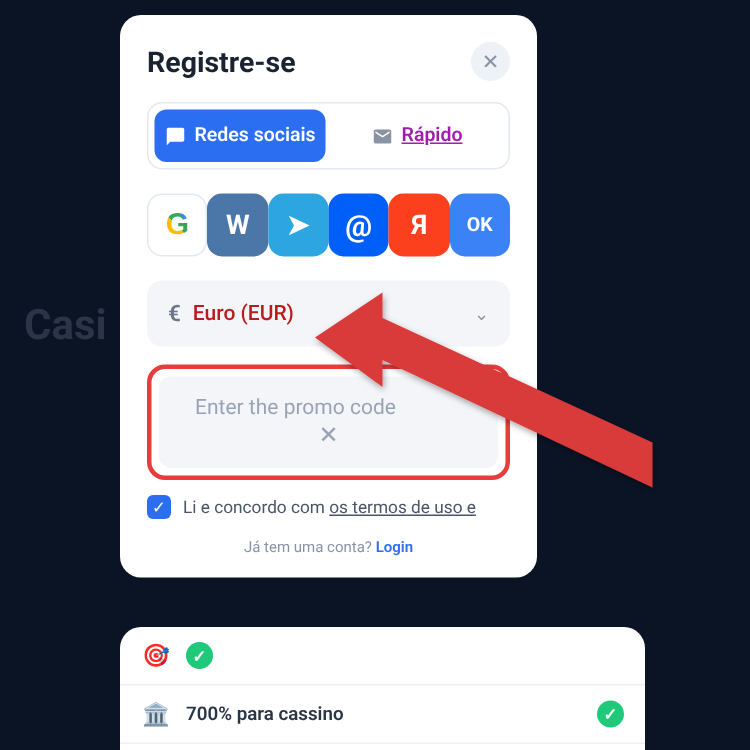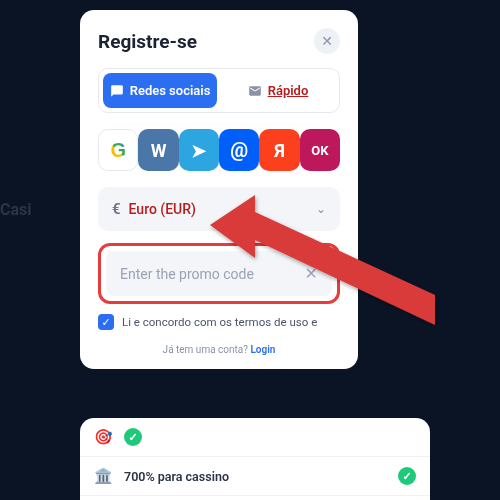--- a/index.html
+++ b/index.html
@@ -1,61 +1,61 @@
 <!DOCTYPE html>
 <html><head>
 <meta charset="utf-8">
 <style>
   * { box-sizing: border-box; margin: 0; padding: 0; font-family: -apple-system, BlinkMacSystemFont, "Segoe UI", Roboto, Arial, sans-serif; }
   body { background: #0a1425; width: 500px; height: 500px; overflow: hidden; position: relative; }
-  .bg-text { position: absolute; color: #2a3547; font-size: 16px; font-weight: 700; left: 0; }
+  .bg-text { position: absolute; color: #2a3547; font-size: 28px; font-weight: 700; left: 16px; }
   .bg1 { top: 200px; }
 
   .modal {
     position: absolute;
     top: 10px;
     left: 80px;
     width: 278px;
     background: #fff;
     border-radius: 14px;
     padding: 18px 18px 14px 18px;
   }
   .modal-header { display: flex; justify-content: space-between; align-items: center; margin-bottom: 14px; }
   .modal-title { font-size: 19px; font-weight: 700; color: #1a2332; }
   .close-btn { width: 26px; height: 26px; border-radius: 50%; background: #eef1f5; display: flex; align-items: center; justify-content: center; color: #8a93a6; cursor: pointer; font-size: 14px; }
 
   .tabs { display: flex; gap: 4px; border: 1px solid #e4e8ef; border-radius: 10px; padding: 4px; margin-bottom: 16px; }
   .tab { flex: 1; padding: 10px 6px; border-radius: 8px; display: flex; align-items: center; justify-content: center; gap: 6px; font-size: 13px; font-weight: 600; cursor: pointer; }
   .tab.active { background: #2b6ef2; color: #fff; }
-  .tab.inactive { color: #b91c1c; text-decoration: underline; }
+  .tab.inactive { color: #a21caf; text-decoration: underline; }
   .tab-icon { width: 14px; height: 14px; display: inline-flex; }
 
   .social-row { display: flex; justify-content: space-between; margin-bottom: 16px; }
   .social-btn { width: 42px; height: 42px; border-radius: 10px; display: flex; align-items: center; justify-content: center; cursor: pointer; font-weight: 700; color: #fff; font-size: 18px; }
   .sb-google { background: #fff; border: 1px solid #e4e8ef; }
   .sb-vk { background: #4a76a8; }
   .sb-tg { background: #2ca5e0; }
   .sb-mail { background: #005ff9; }
   .sb-yandex { background: #fc3f1d; font-family: Georgia, serif; }
-  .sb-ok { background: #be185d; }
+  .sb-ok { background: #3b82f6; }
 
   .field { background: #f3f5f9; border-radius: 10px; padding: 13px 14px; display: flex; align-items: center; gap: 8px; margin-bottom: 12px; position: relative; }
   .currency-symbol { color: #6b7688; font-size: 15px; font-weight: 600; }
   .currency-label { color: #b91c1c; font-size: 14px; font-weight: 500; flex: 1; }
   .chevron { color: #8a93a6; font-size: 12px; }
 
   .promo-wrap { border: 3px solid #e73c3c; border-radius: 12px; padding: 5px; margin-bottom: 10px; }
-  .promo-field { background: #f3f5f9; border-radius: 8px; padding: 13px 14px; display: flex; align-items: center; }
+  .promo-field { background: #f3f5f9; border-radius: 8px; padding: 13px 14px; display: flex; align-items: center; flex-direction: column; }
   .promo-input { flex: 1; border: none; background: transparent; font-size: 14px; color: #2a3547; outline: none; }
   .promo-input::placeholder { color: #9aa3b5; }
   .promo-clear { color: #9aa3b5; font-size: 16px; cursor: pointer; }
 
   .terms-row { display: flex; align-items: center; gap: 8px; font-size: 11.5px; color: #4a5568; margin-bottom: 14px; }
   .checkbox { width: 16px; height: 16px; background: #2b6ef2; border-radius: 4px; display: flex; align-items: center; justify-content: center; color: #fff; font-size: 11px; cursor: pointer; }
-  .terms-link { }
+  .terms-link { text-decoration: underline; }
 
   .register-btn { width: 100%; background: #8fd19e; color: #fff; border: none; border-radius: 10px; padding: 15px; font-size: 15px; font-weight: 600; cursor: pointer; margin-bottom: 12px; }
 
   .login-row { text-align: center; font-size: 10px; color: #8a93a6; }
   .login-link { color: #2b6ef2; font-weight: 600; cursor: pointer; }
 
   .bonus-panel {
     position: absolute;
     top: 418px;
     left: 80px;

